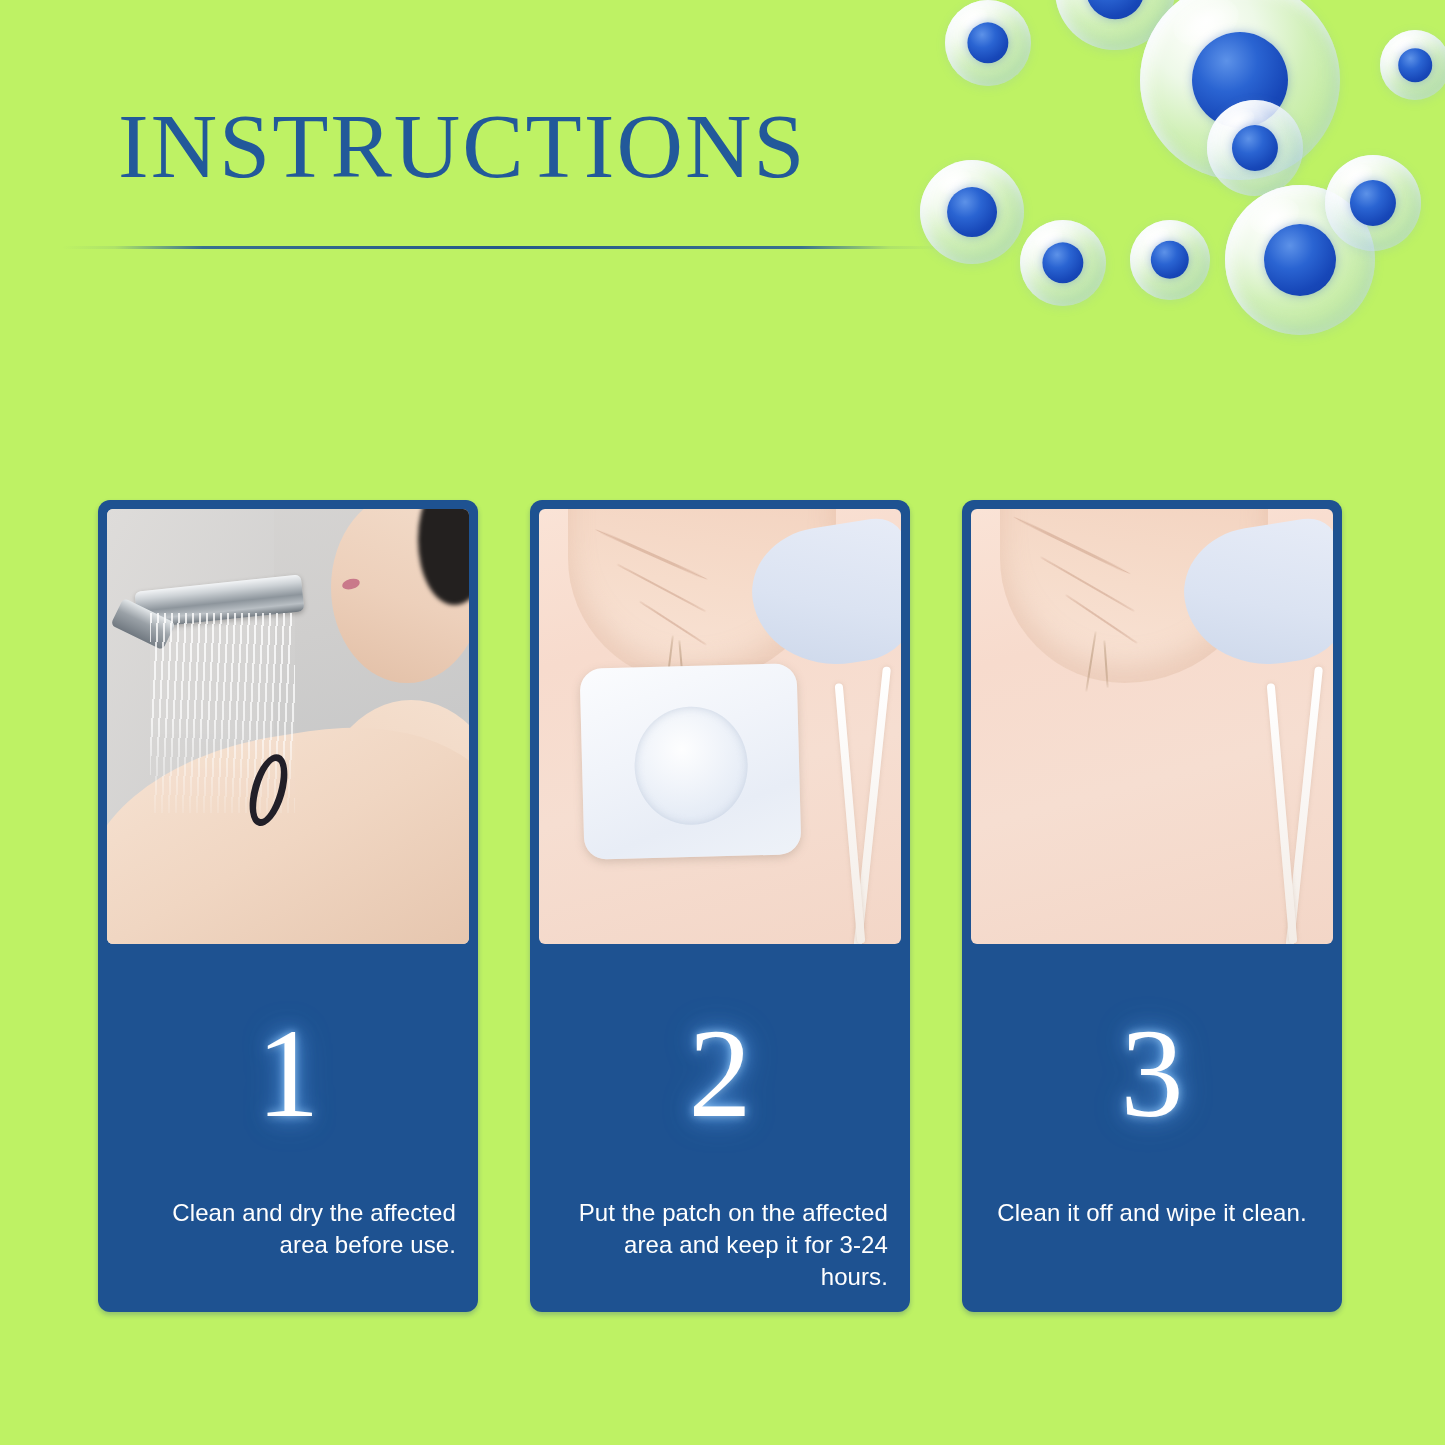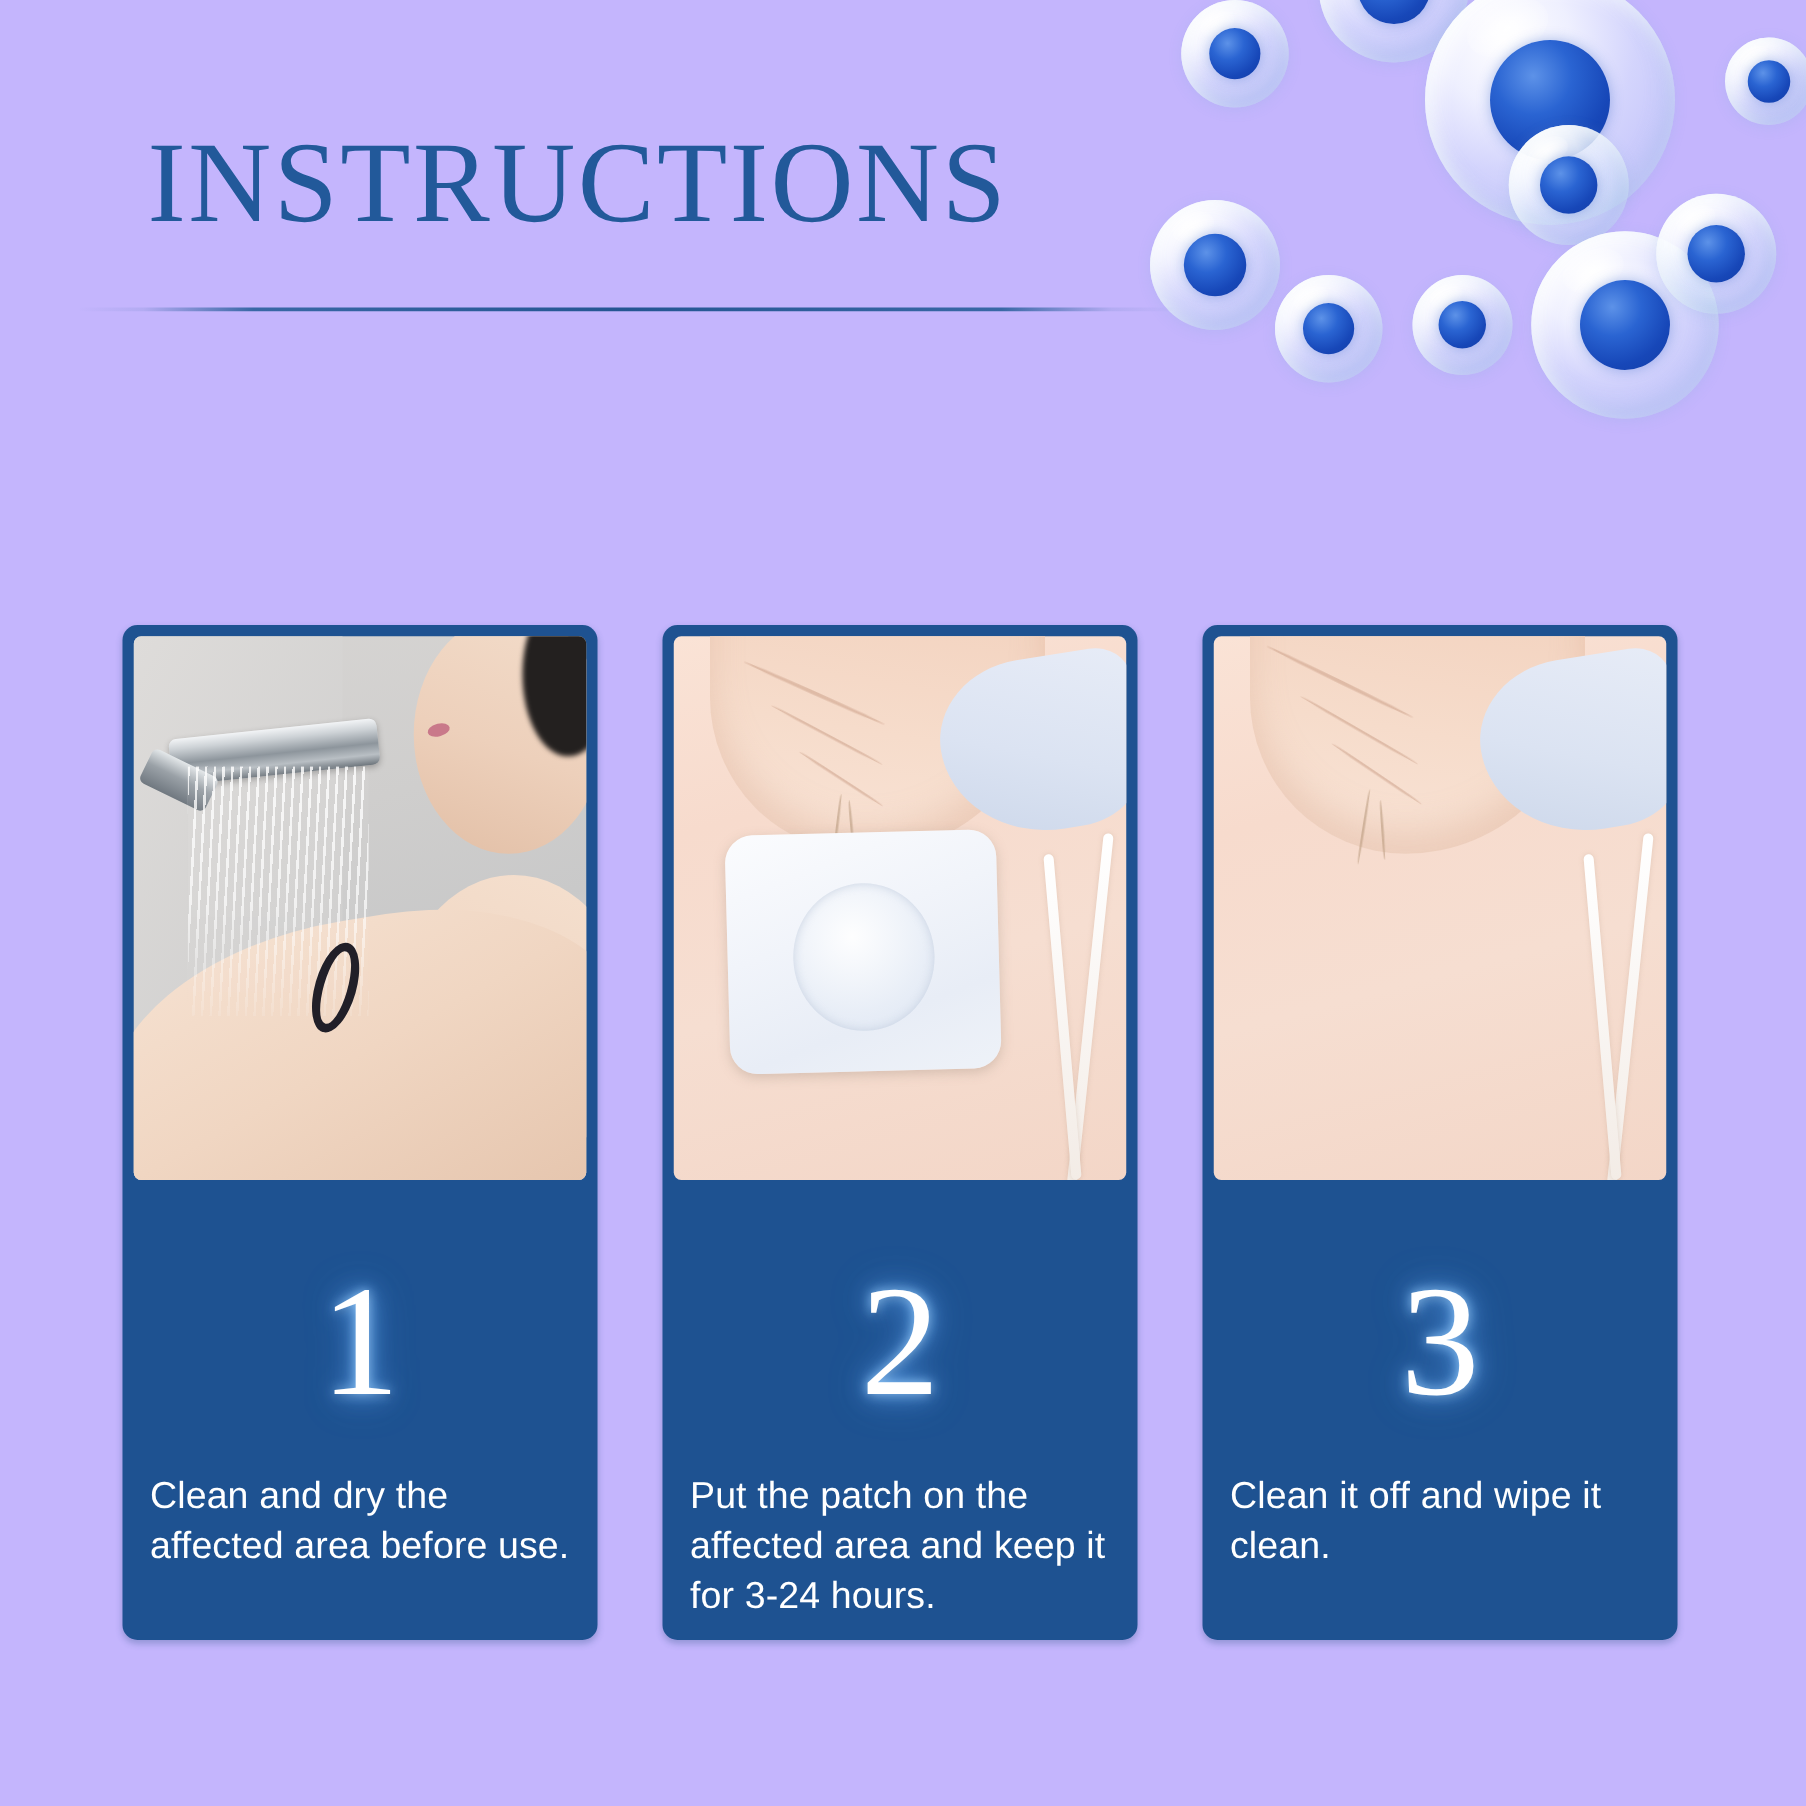--- a/index.html
+++ b/index.html
@@ -10,21 +10,21 @@
     height: 1445px;
     background: #ffffff;
     font-family: "Liberation Sans", sans-serif;
     overflow: hidden;
   }
 
   .page {
     position: relative;
     width: 1445px;
     height: 1445px;
-    background: #c4b5fd;
+    background: #bef264;
     overflow: hidden;
   }
 
   
   .bubble-field {
     position: absolute;
     top: -30px;
     right: -20px;
     width: 540px;
     height: 440px;
@@ -298,25 +298,25 @@
     line-height: 1;
     color: #ffffff;
     margin-top: 58px;
     text-shadow:
       0 0 9px rgba(150,205,255,0.95),
       0 0 20px rgba(110,180,255,0.75),
       0 0 34px rgba(90,165,250,0.45),
       2px 3px 3px rgba(15,45,95,0.35);
   }
   .step-caption {
-    margin-top: 40px;
-    font-size: 30px;
+    margin-top: 60px;
+    font-size: 24px;
     line-height: 1.33;
     color: #ffffff;
-    text-align: left;
+    text-align: right;
     letter-spacing: 0.1px;
   }
 </style>
 </head>
 <body>
 
 <div class="page">
 
   <div class="bubble-field">
     <div class="bubble hi" style="left:130px; top:-40px; width:120px; height:120px;"></div>

